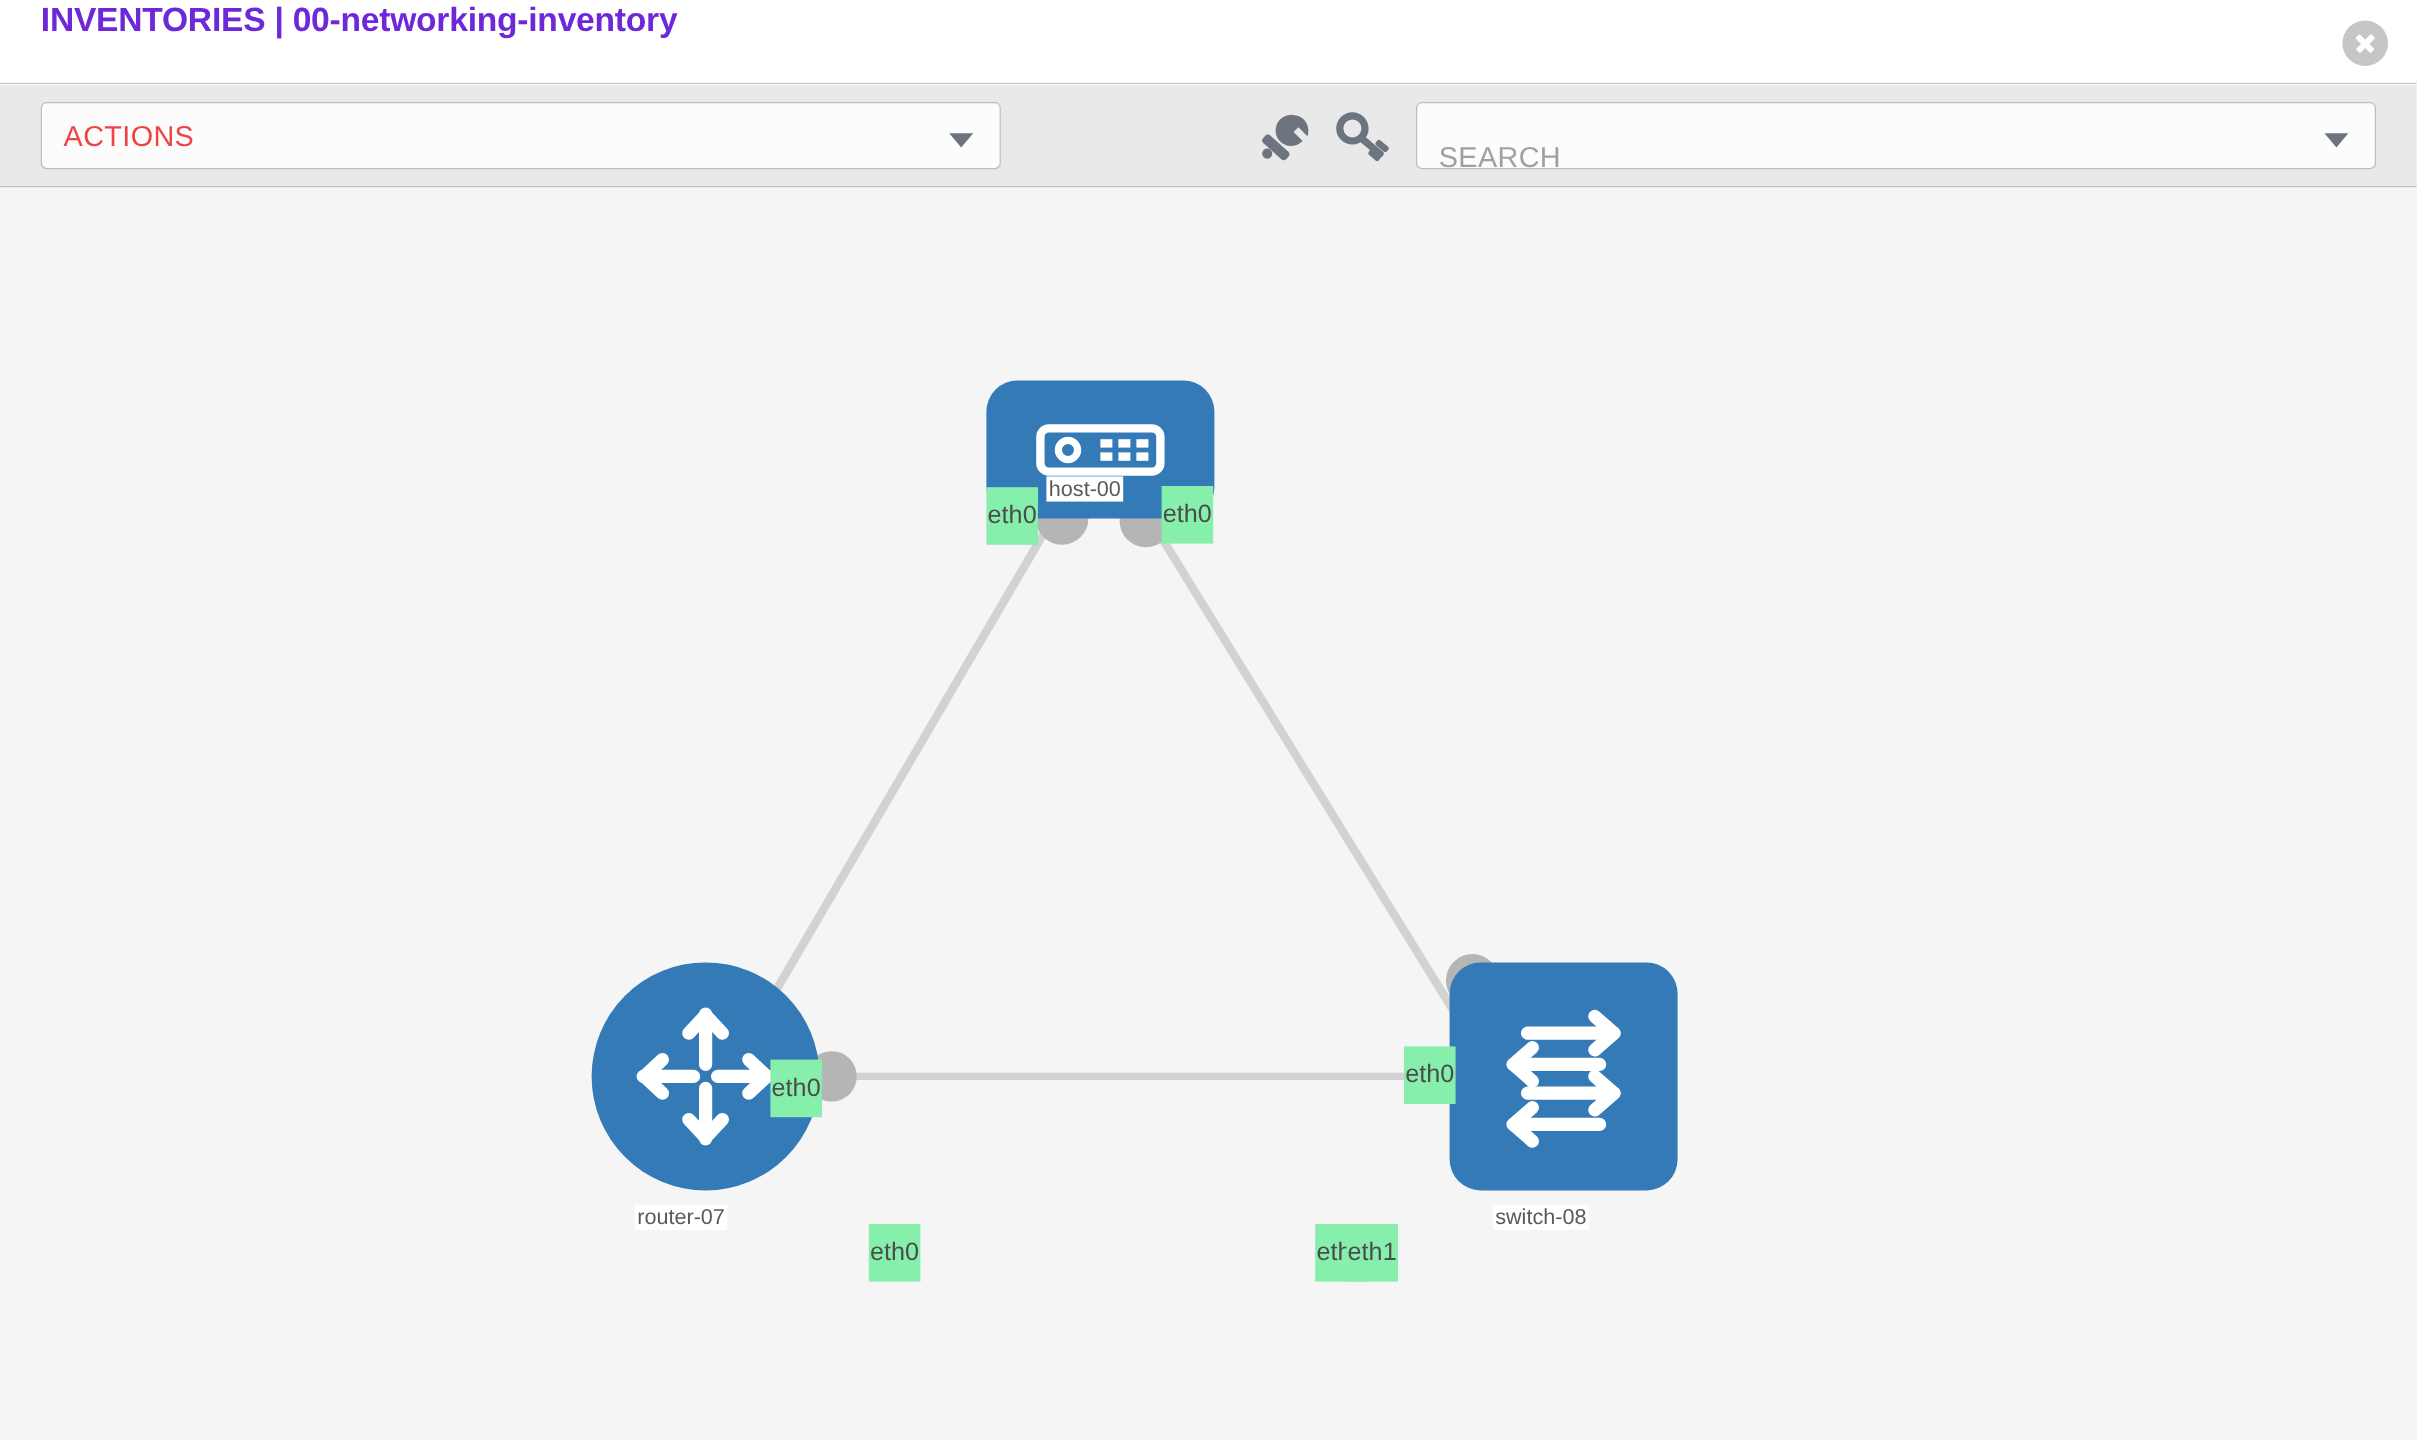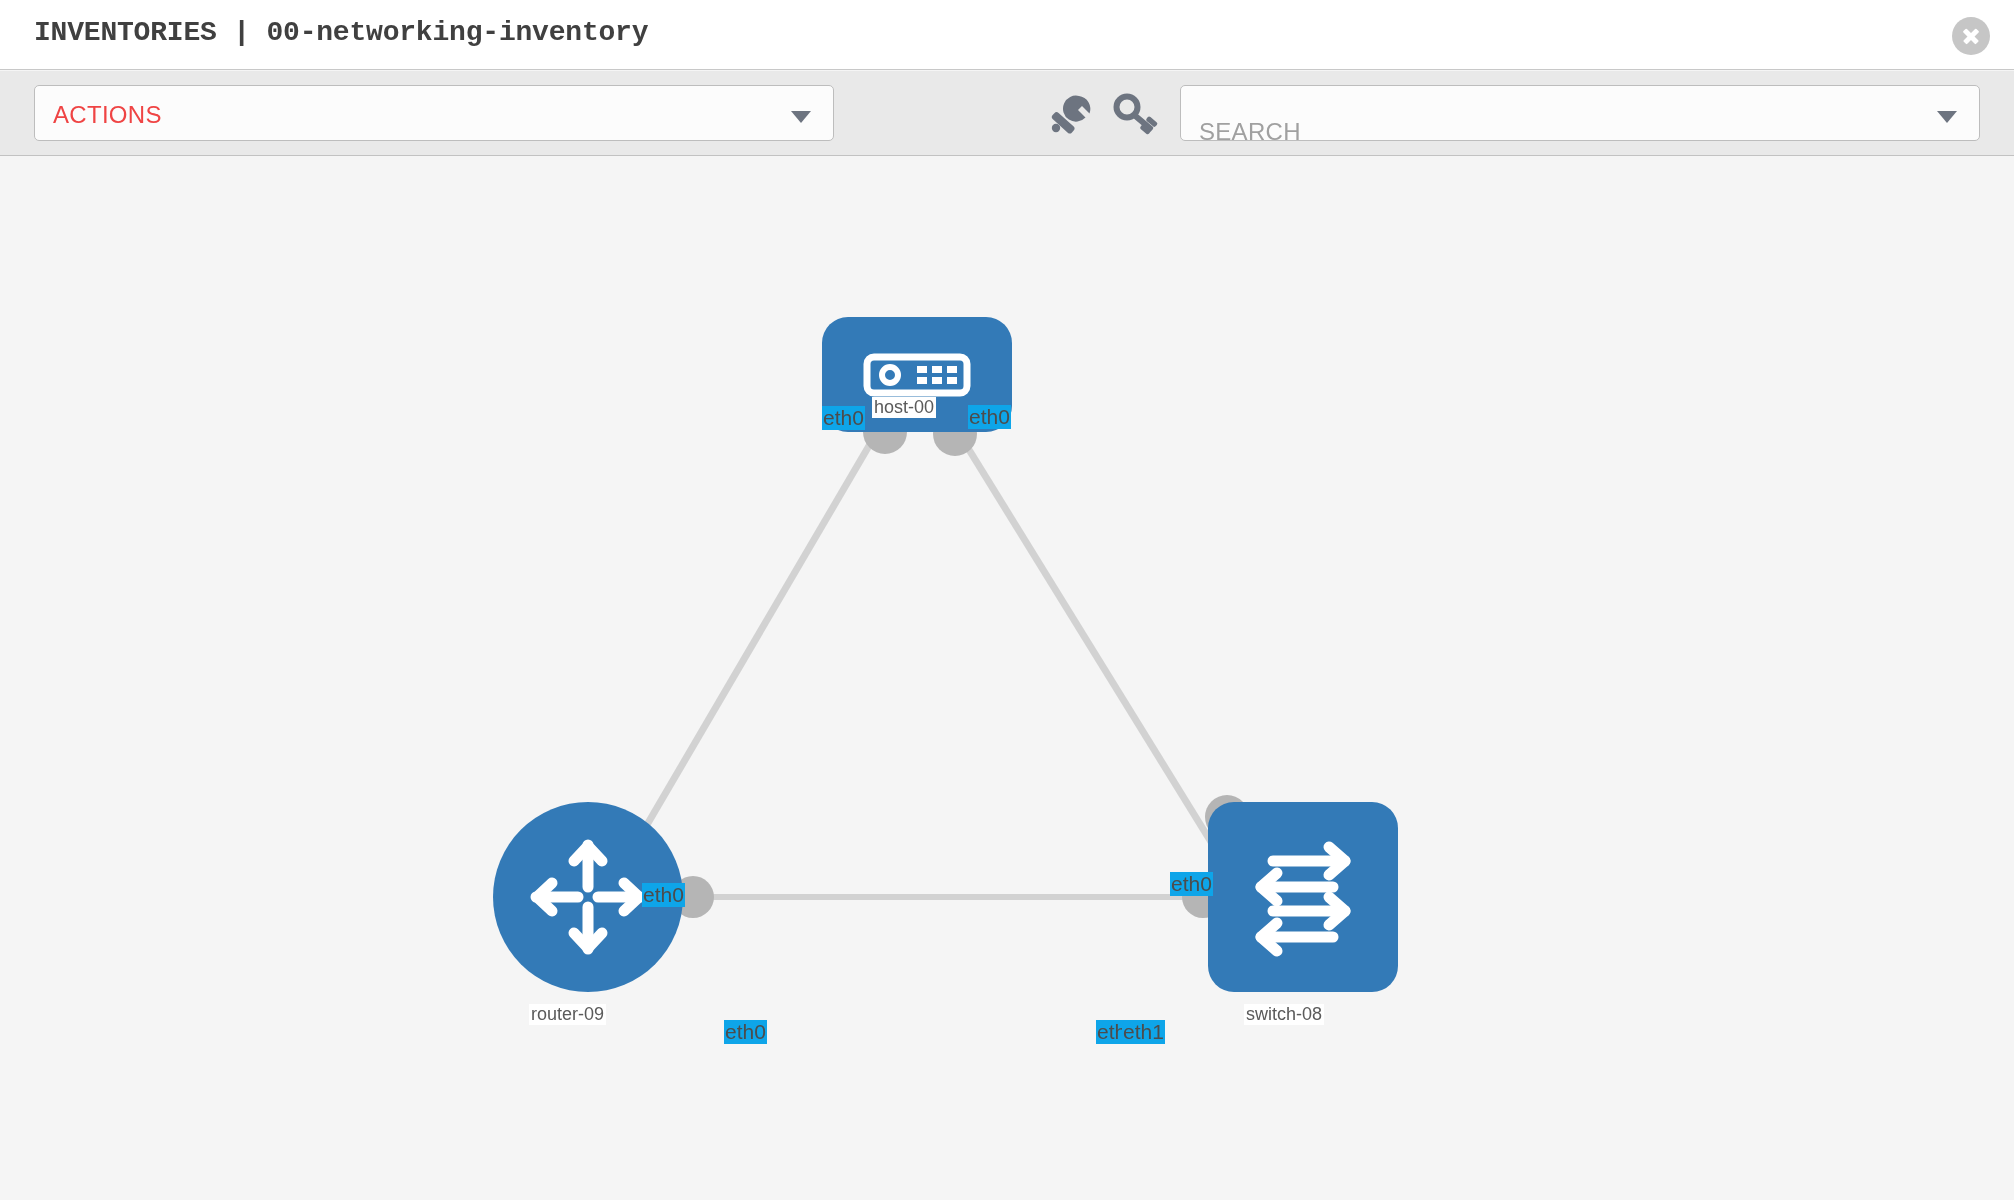--- a/index.html
+++ b/index.html
@@ -13,23 +13,23 @@
 
   #app { position: relative; width: 2014px; height: 1200px; background: #f5f5f5; }
 
   
   .header {
     position: absolute; left: 0; top: 0; width: 2014px; height: 70px;
     background: #ffffff;
     border-bottom: 1px solid #c8c8c8;
   }
   .header-title {
-    position: absolute; left: 34px; top: 17px;
-    font-size: 28px; font-weight: bold; color: #404040;
-    letter-spacing: -0.2px; white-space: nowrap; font-family: Liberation Mono, monospace;
+    position: absolute; left: 34px; top: 1px;
+    font-size: 28px; font-weight: bold; color: #6d28d9;
+    letter-spacing: -0.2px; white-space: nowrap;
   }
   .close-btn {
     position: absolute; right: 24px; top: 17px;
     width: 38px; height: 38px; border-radius: 50%;
     background: #c6c6c6; cursor: pointer;
   }
   .close-btn::before, .close-btn::after {
     content: ""; position: absolute; left: 10px; top: 17px;
     width: 18px; height: 4.5px; background: #ffffff; border-radius: 1px;
   }
@@ -110,23 +110,23 @@
     padding: 0 2px;
     pointer-events: none;
   }
   .label-host   { left: 872px; top: 240px; }
   .label-router { left: 529px; top: 847px; }
   .label-switch { left: 1244px; top: 847px; }
 
   .if-label {
     position: absolute;
     font-size: 21px; color: #4c4c4c;
-    background: #0ea5e9;
+    background: #86efac;
     white-space: nowrap;
-    padding: 0 1px;
+    padding: 12px 1px;
     pointer-events: none;
   }
   .if-host-left   { left: 822px; top: 249px; }
   .if-host-right  { left: 968px; top: 248px; }
   .if-rl-mid      { left: 642px; top: 726px; }
   .if-sr-mid      { left: 1170px; top: 715px; }
   .if-router-e0   { left: 724px; top: 863px; }
   .if-switch-e0   { left: 1096px; top: 863px; }
   .if-switch-e1   { left: 1122px; top: 863px; }
 </style>
@@ -222,21 +222,21 @@
           <polyline points="36,38 20,52 36,66"></polyline>
           <line x1="32" y1="76" x2="104" y2="76"></line>
           <polyline points="88,62 104,76 88,90"></polyline>
           <line x1="92" y1="102" x2="20" y2="102"></line>
           <polyline points="36,88 20,102 36,116"></polyline>
         </g>
       </svg>
     </div>
 
     <div class="node-label label-host">host-00</div>
-    <div class="node-label label-router">router-09</div>
+    <div class="node-label label-router">router-07</div>
     <div class="node-label label-switch">switch-08</div>
 
     <div class="if-label if-host-left">eth0</div>
     <div class="if-label if-host-right">eth0</div>
     <div class="if-label if-rl-mid">eth0</div>
     <div class="if-label if-sr-mid">eth0</div>
     <div class="if-label if-router-e0">eth0</div>
     <div class="if-label if-switch-e0">eth0</div>
     <div class="if-label if-switch-e1">eth1</div>
 

